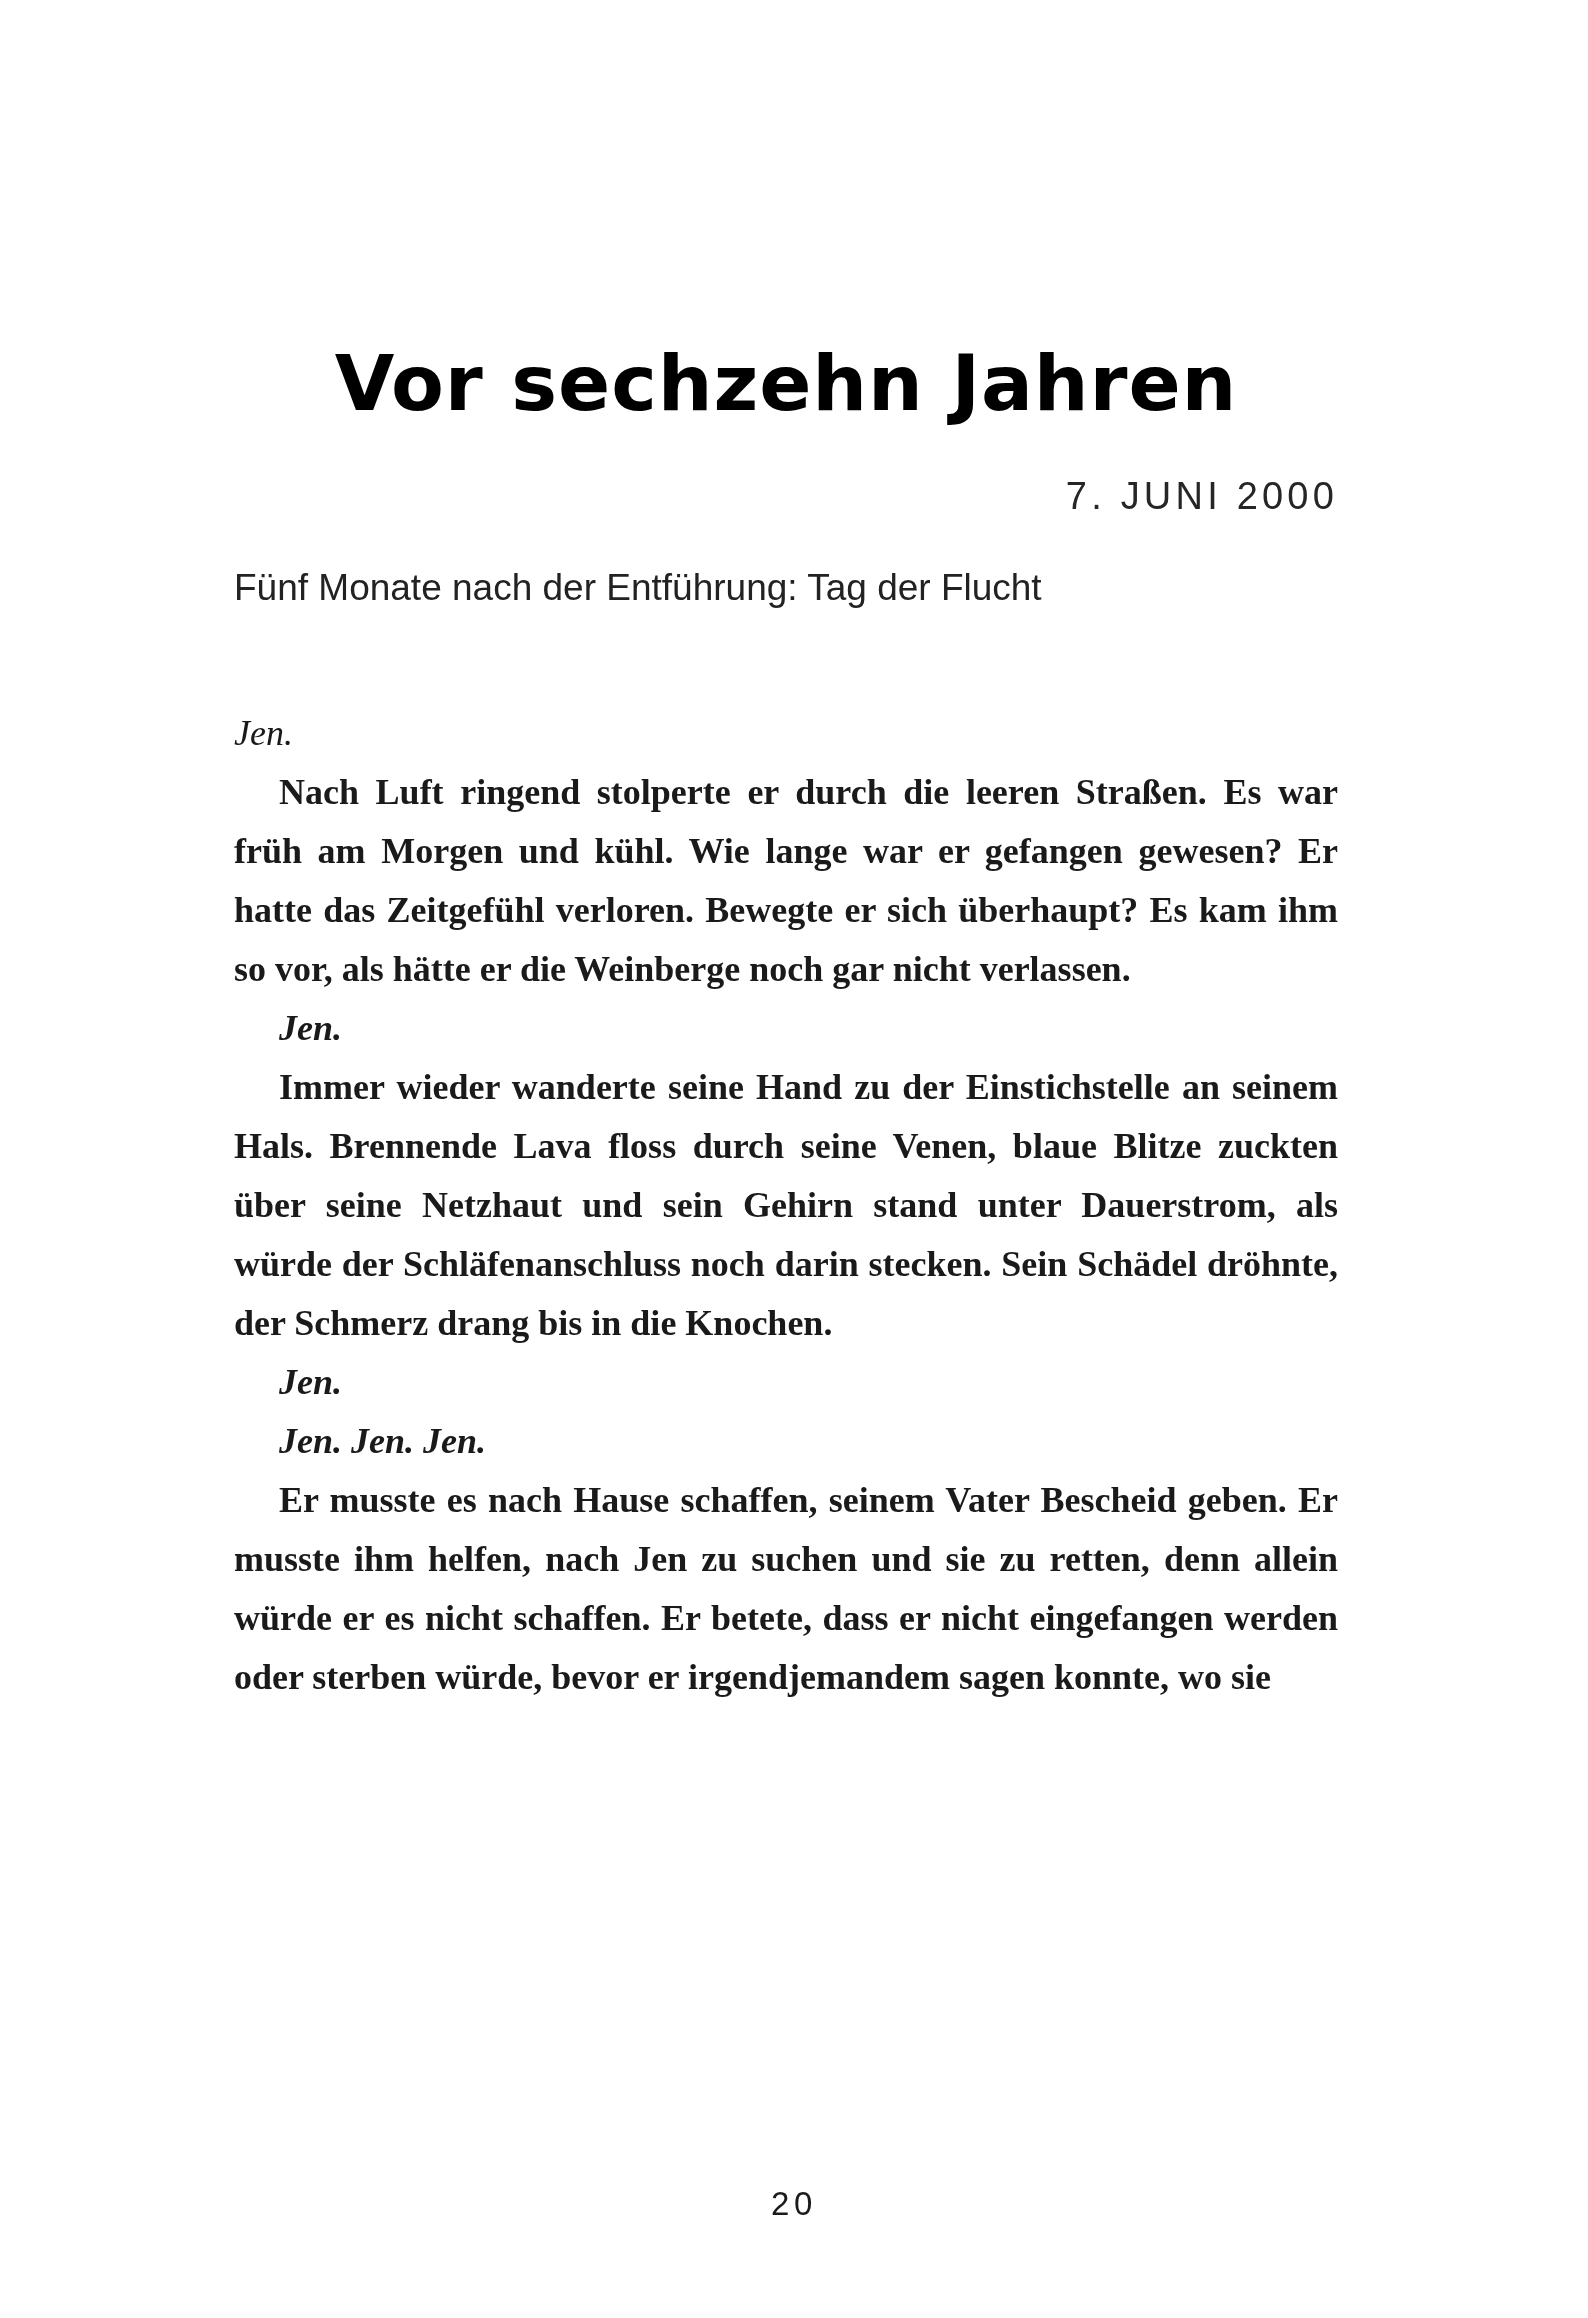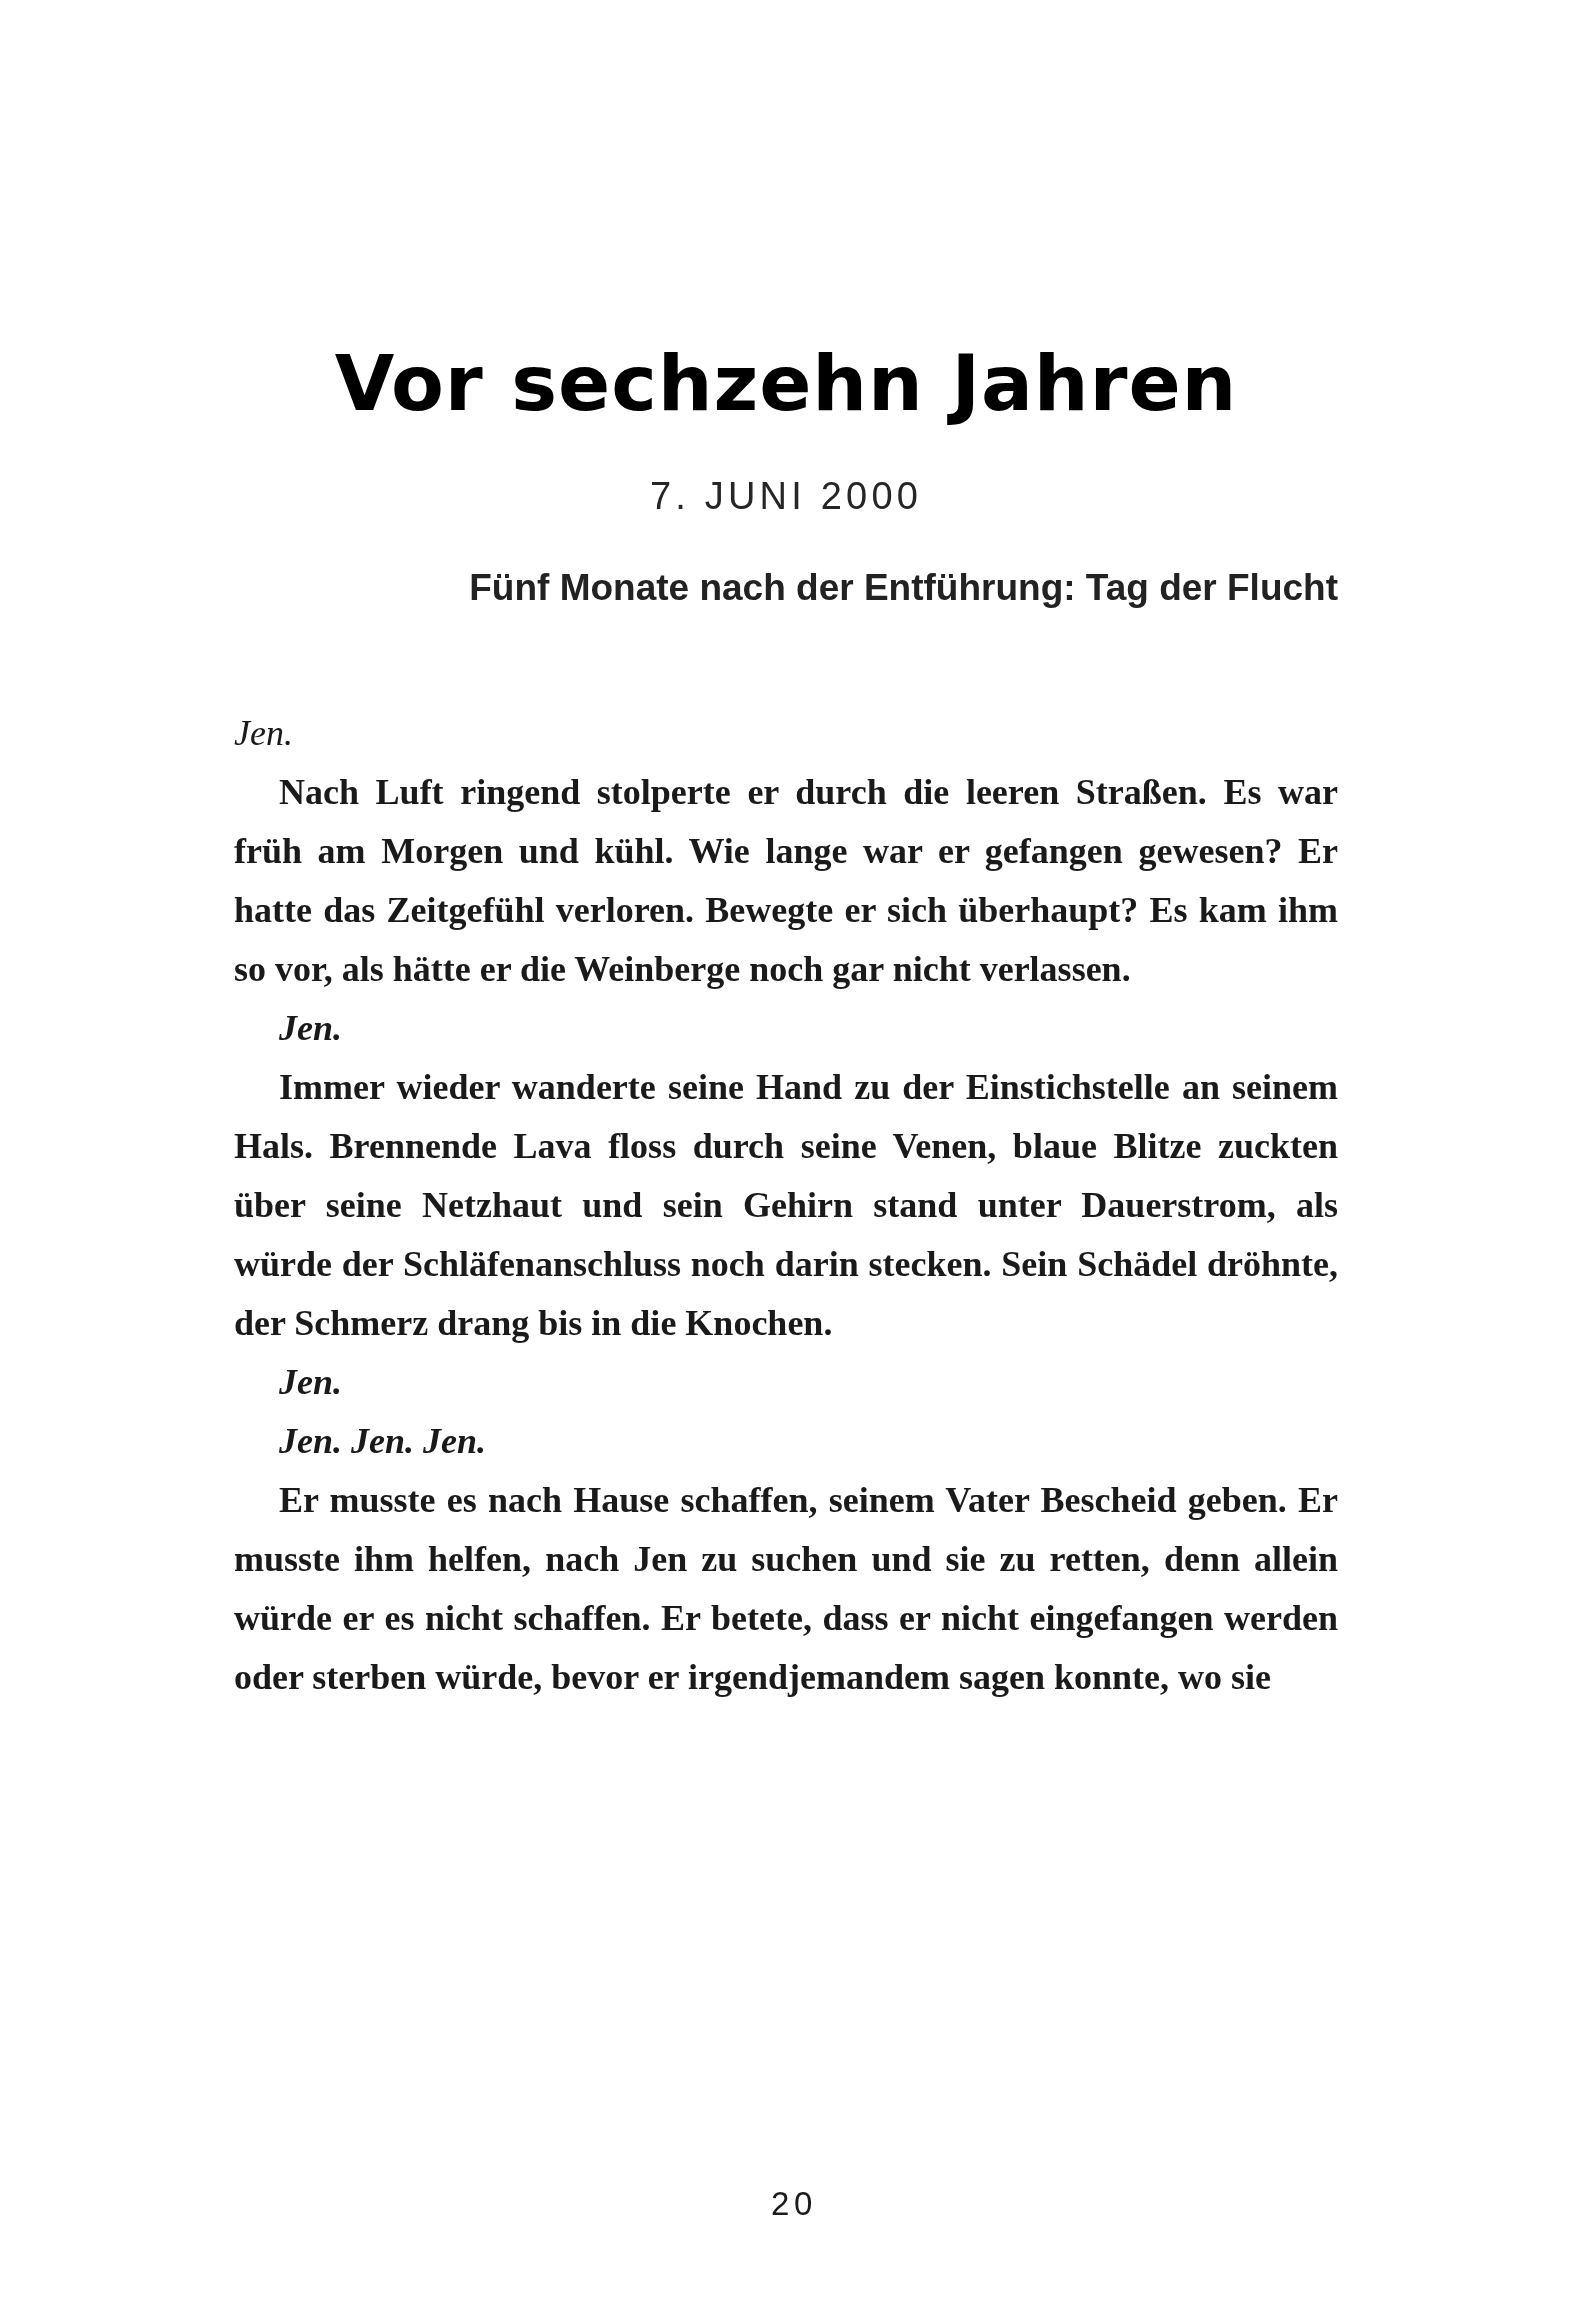--- a/index.html
+++ b/index.html
@@ -28,31 +28,30 @@
     letter-spacing: 0.9px;
     text-align: center;
     color: #000000;
   }
   .chapter-date {
     margin-top: 55px;
     font-family: "Liberation Sans", sans-serif;
     font-size: 38px;
     line-height: 1;
     letter-spacing: 4.2px;
-    text-align: center;
+    text-align: right;
     color: #262626;
   }
   .chapter-subtitle {
     margin-top: 54px;
     font-family: "Liberation Sans", sans-serif;
     font-size: 37px;
     line-height: 1;
-    text-align: right;
+    text-align: left;
     color: #222222;
-    font-weight: bold;
   }
   .body-text {
     margin-top: 98px;
     font-size: 36px;
     line-height: 59px;
     text-align: justify;
     color: #1a1a1a;
   }
   .body-text p {
     margin: 0;

